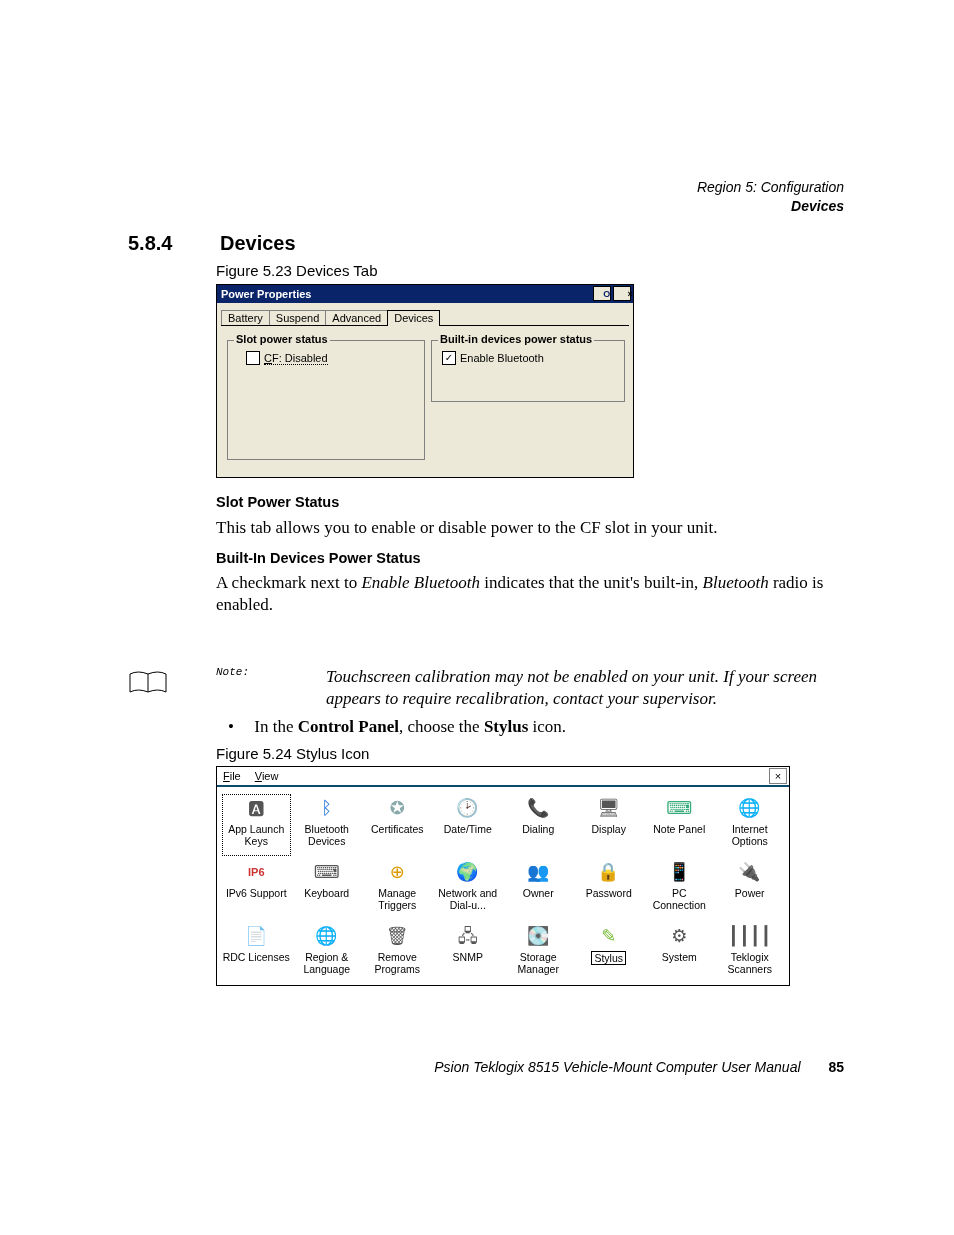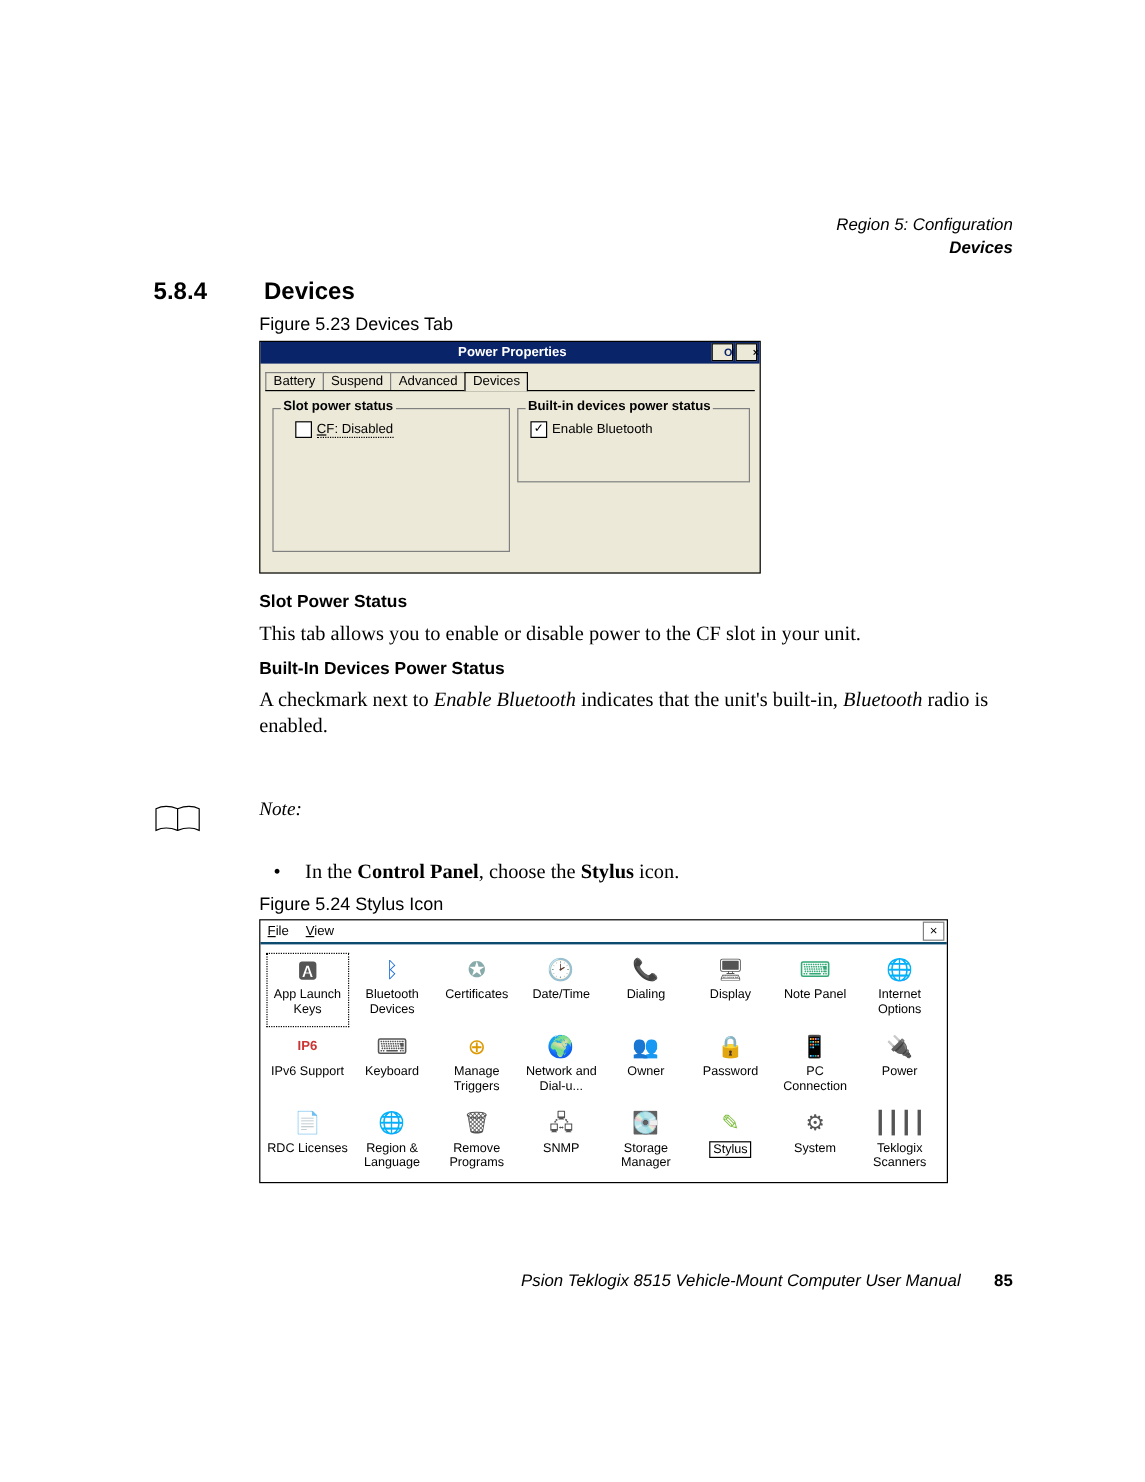--- a/index.html
+++ b/index.html
@@ -70,21 +70,20 @@
   .dlg-title {
     height: 18px;
     background: #0a246a;
     color: #fff;
     display: flex;
     align-items: center;
     padding-left: 4px;
     font-weight: bold;
     font-size: 11px;
     position: relative;
-    justify-content: center;
   }
   .dlg-title .btns {
     position: absolute;
     right: 2px; top: 1px;
     display: flex; gap: 2px;
   }
   .dlg-title .btn {
     width: 18px; height: 15px;
     background: #ece9d8;
     border: 1px solid #000;
@@ -192,23 +191,23 @@
     display: flex;
     align-items: flex-start;
   }
   .book-icon {
     width: 44px; flex: 0 0 44px;
     margin-top: 4px;
   }
   .book-icon svg { width: 40px; height: 26px; display: block; }
   .note-label {
     flex: 0 0 110px;
-    font-family: Liberation Serif, serif;
+    font-family: Liberation Mono, monospace;
     font-style: italic;
-    font-size: 16px;
+    font-size: 11px;
     padding-left: 44px;
   }
   .note-text {
     flex: 1;
     font-family: "Times New Roman", serif;
     font-style: italic;
     font-size: 17px;
     line-height: 1.3;
   }
 
@@ -352,20 +351,21 @@
 
 
   <div class="note-row">
     <span class="book-icon">
       <svg viewBox="0 0 40 26">
           <path d="M2 4 Q10 0 20 4 Q30 0 38 4 L38 22 Q30 18 20 22 Q10 18 2 22 Z" fill="#fff" stroke="#000" stroke-width="1"></path>
           <path d="M20 4 L20 22" stroke="#000" stroke-width="1"></path>
         </svg>
     </span>
     <span class="note-label">Note:</span>
+    <span class="note-text">Touchscreen calibration may not be enabled on your unit. If your screen appears to require recalibration, contact your supervisor.</span>
   </div>
 
   <div class="bullet-row">
     <span class="dot">•</span>
     <span>In the </span><b>Control Panel</b><span>, choose the </span><b>Stylus</b><span> icon.</span>
   </div>
 
   <div class="fig-cap fig524">Figure 5.24 Stylus Icon</div>
 
   <div class="cp">

